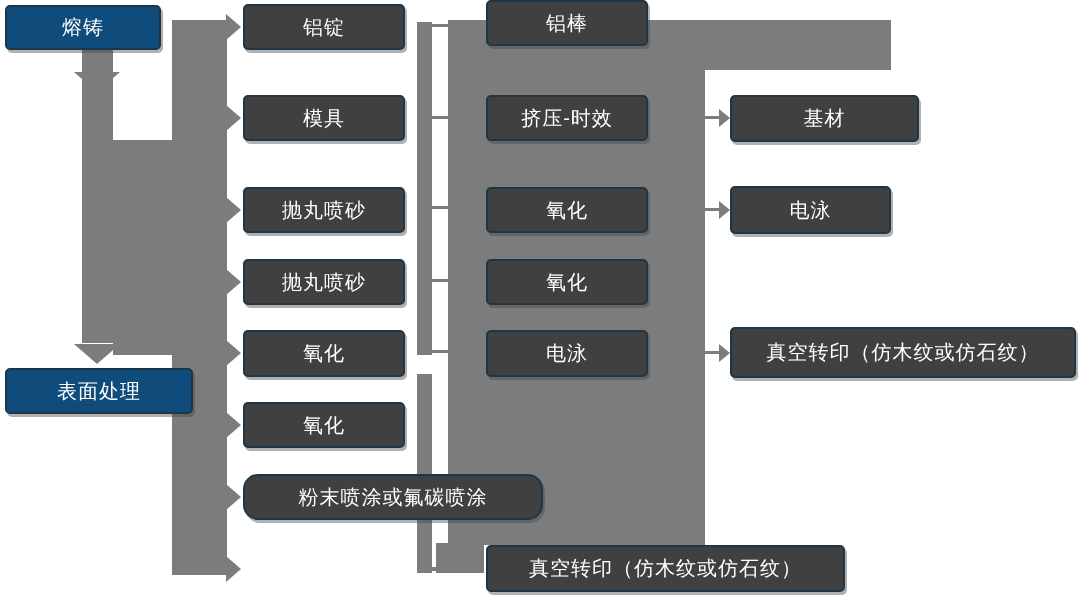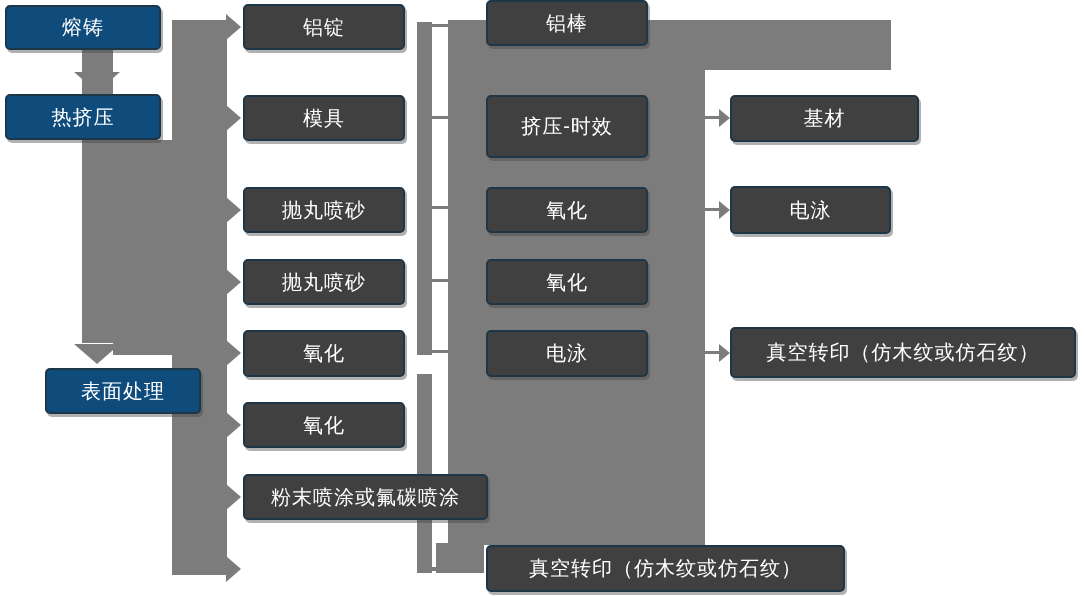--- a/index.html
+++ b/index.html
@@ -64,24 +64,21 @@
   <div class="gline" style="left:705px;top:116px;width:15px;height:3px;"></div>
   <div class="tri right-sm" style="left:719px;top:109px;"></div>
   <div class="gline" style="left:705px;top:208px;width:15px;height:3px;"></div>
   <div class="tri right-sm" style="left:719px;top:201px;"></div>
   <div class="gline" style="left:705px;top:351px;width:15px;height:3px;"></div>
   <div class="tri right-sm" style="left:719px;top:344px;"></div>
 
   <div class="node dark" style="left:5px;top:5px;width:156px;height:45px;">
     <span>熔铸</span>
   </div>
-  <div class="node dark" style="left:5px;top:94px;width:156px;height:46px;">
-    <span>热挤压</span>
-  </div>
-  <div class="node dark" style="left:5px;top:368px;width:156px;height:46px;margin-left:40px;">
+  <div class="node dark" style="left:5px;top:368px;width:188px;height:46px;">
     <span>表面处理</span>
   </div>
 
   <div class="node" style="left:243px;top:4px;width:162px;height:46px;">
     <span>铝锭</span>
   </div>
   <div class="node" style="left:243px;top:95px;width:162px;height:46px;">
     <span>模具</span>
   </div>
   <div class="node" style="left:243px;top:187px;width:162px;height:46px;">
@@ -89,28 +86,28 @@
   </div>
   <div class="node" style="left:243px;top:259px;width:162px;height:46px;">
     <span>抛丸喷砂</span>
   </div>
   <div class="node" style="left:243px;top:330px;width:162px;height:47px;">
     <span>氧化</span>
   </div>
   <div class="node" style="left:243px;top:402px;width:162px;height:46px;">
     <span>氧化</span>
   </div>
-  <div class="node over" style="left:243px;top:474px;width:245px;height:46px;">
+  <div class="node over" style="left:243px;top:474px;width:300px;height:46px;border-radius:15px;">
     <span>粉末喷涂或氟碳喷涂</span>
   </div>
 
   <div class="node" style="left:486px;top:0;width:162px;height:46px;">
     <span>铝棒</span>
   </div>
-  <div class="node" style="left:486px;top:95px;width:162px;height:63px;justify-content:center;">
+  <div class="node" style="left:486px;top:95px;width:162px;height:46px;justify-content:center;">
     <span>挤压-时效</span>
   </div>
   <div class="node" style="left:486px;top:187px;width:162px;height:46px;">
     <span>氧化</span>
   </div>
   <div class="node" style="left:486px;top:259px;width:162px;height:46px;">
     <span>氧化</span>
   </div>
   <div class="node" style="left:486px;top:330px;width:162px;height:47px;">
     <span>电泳</span>

